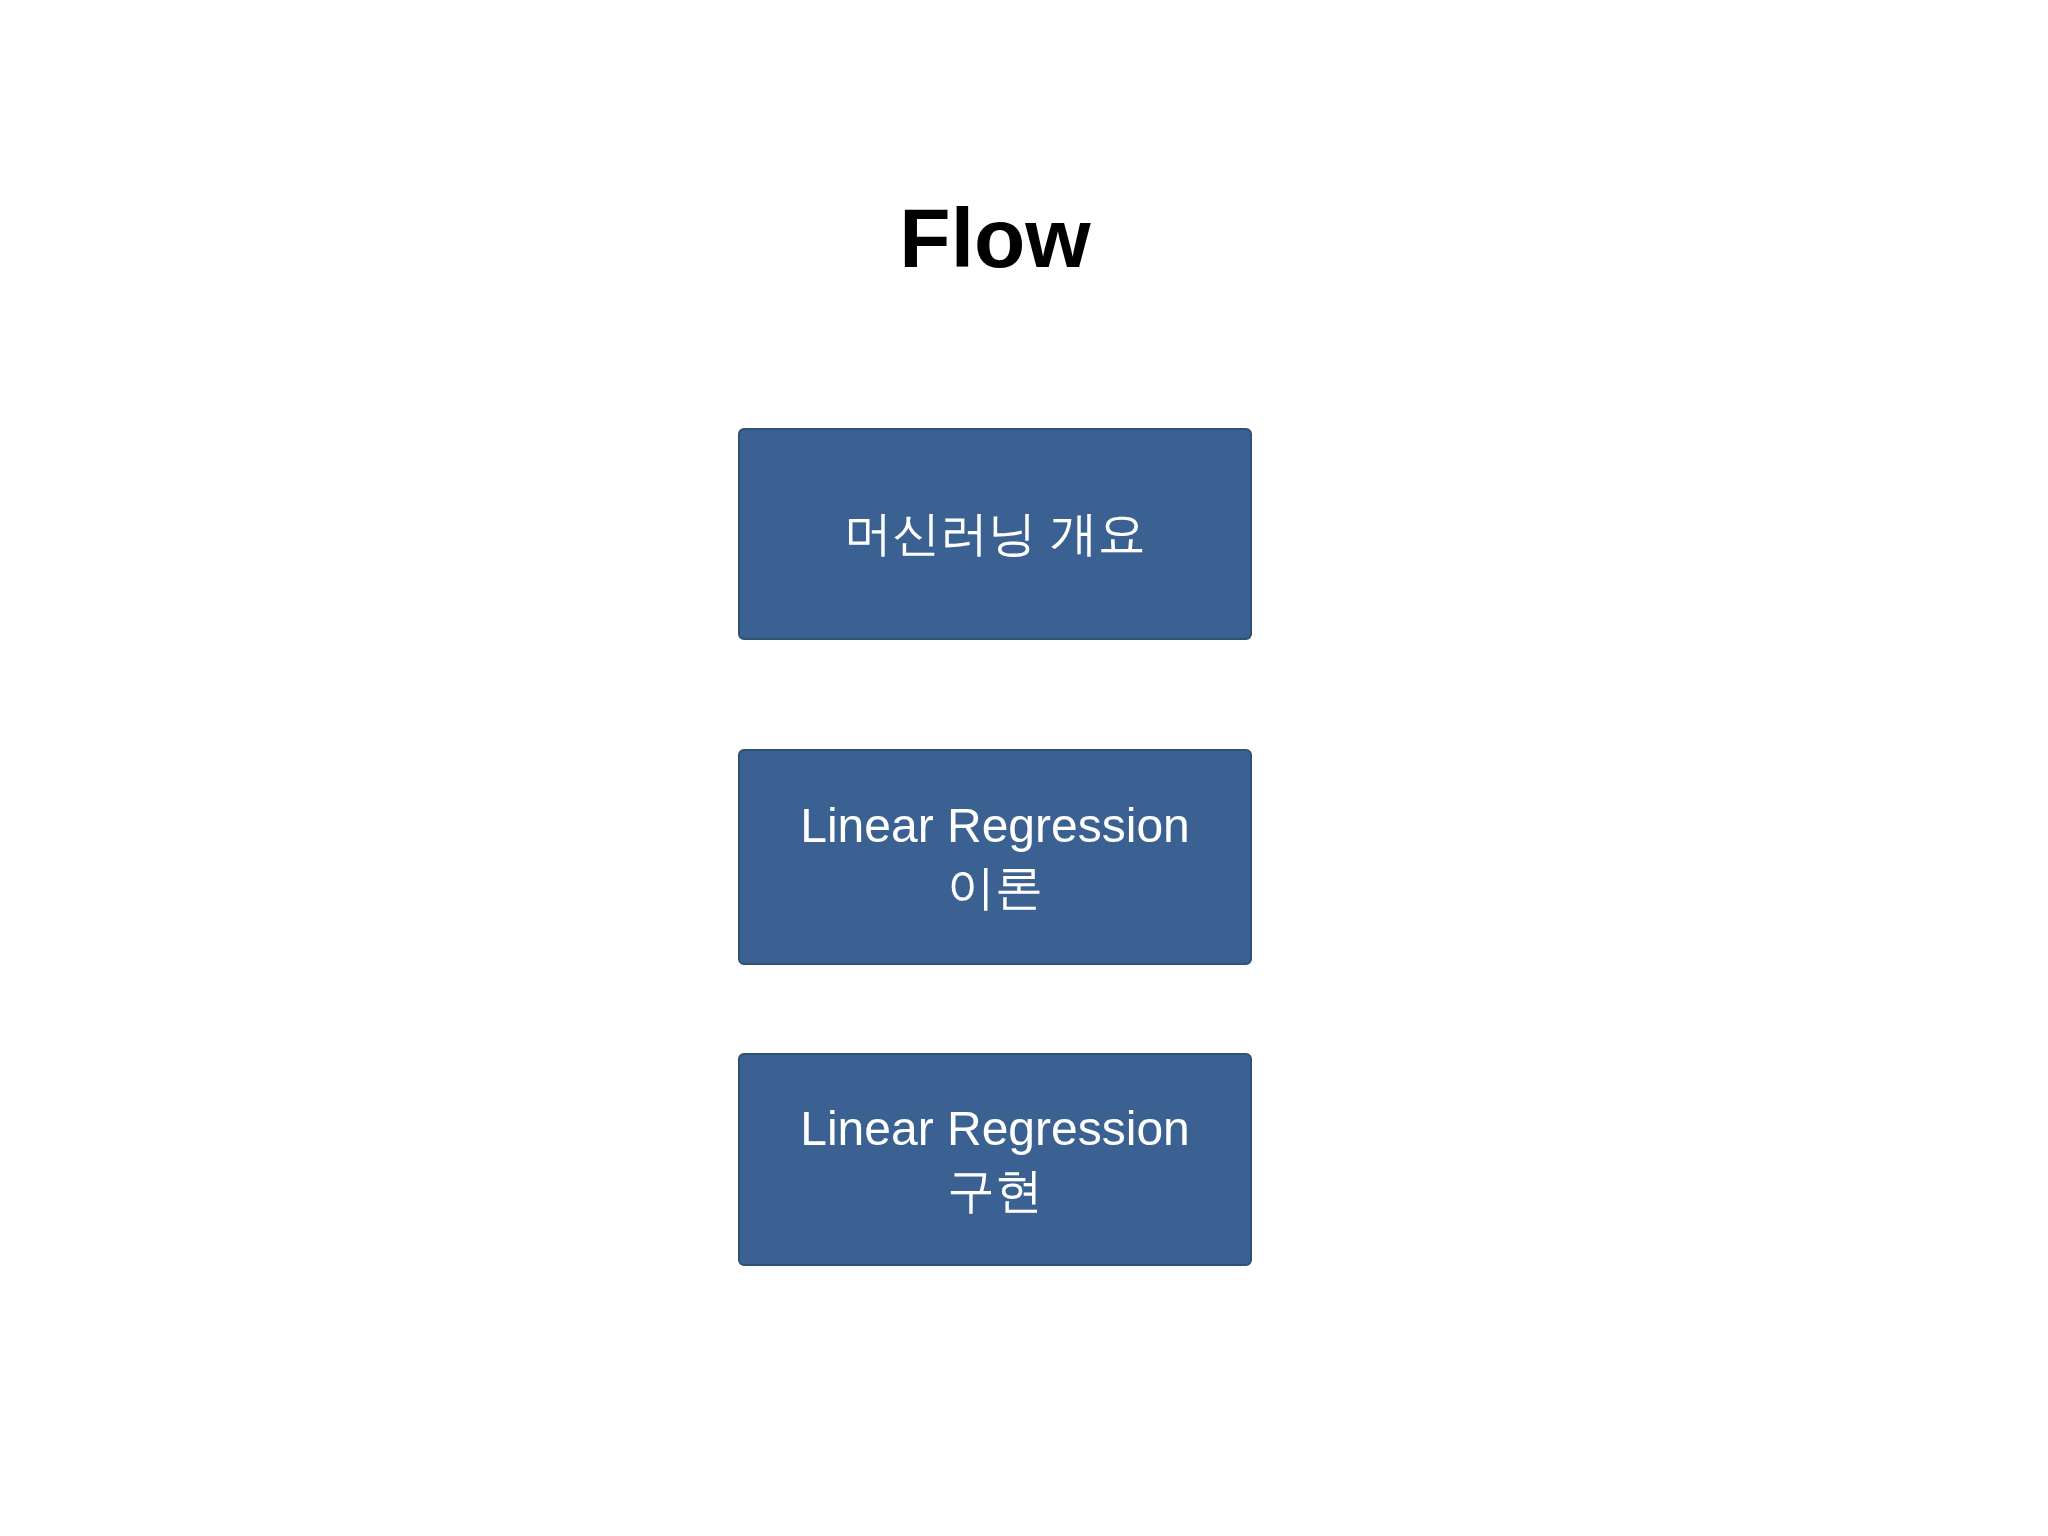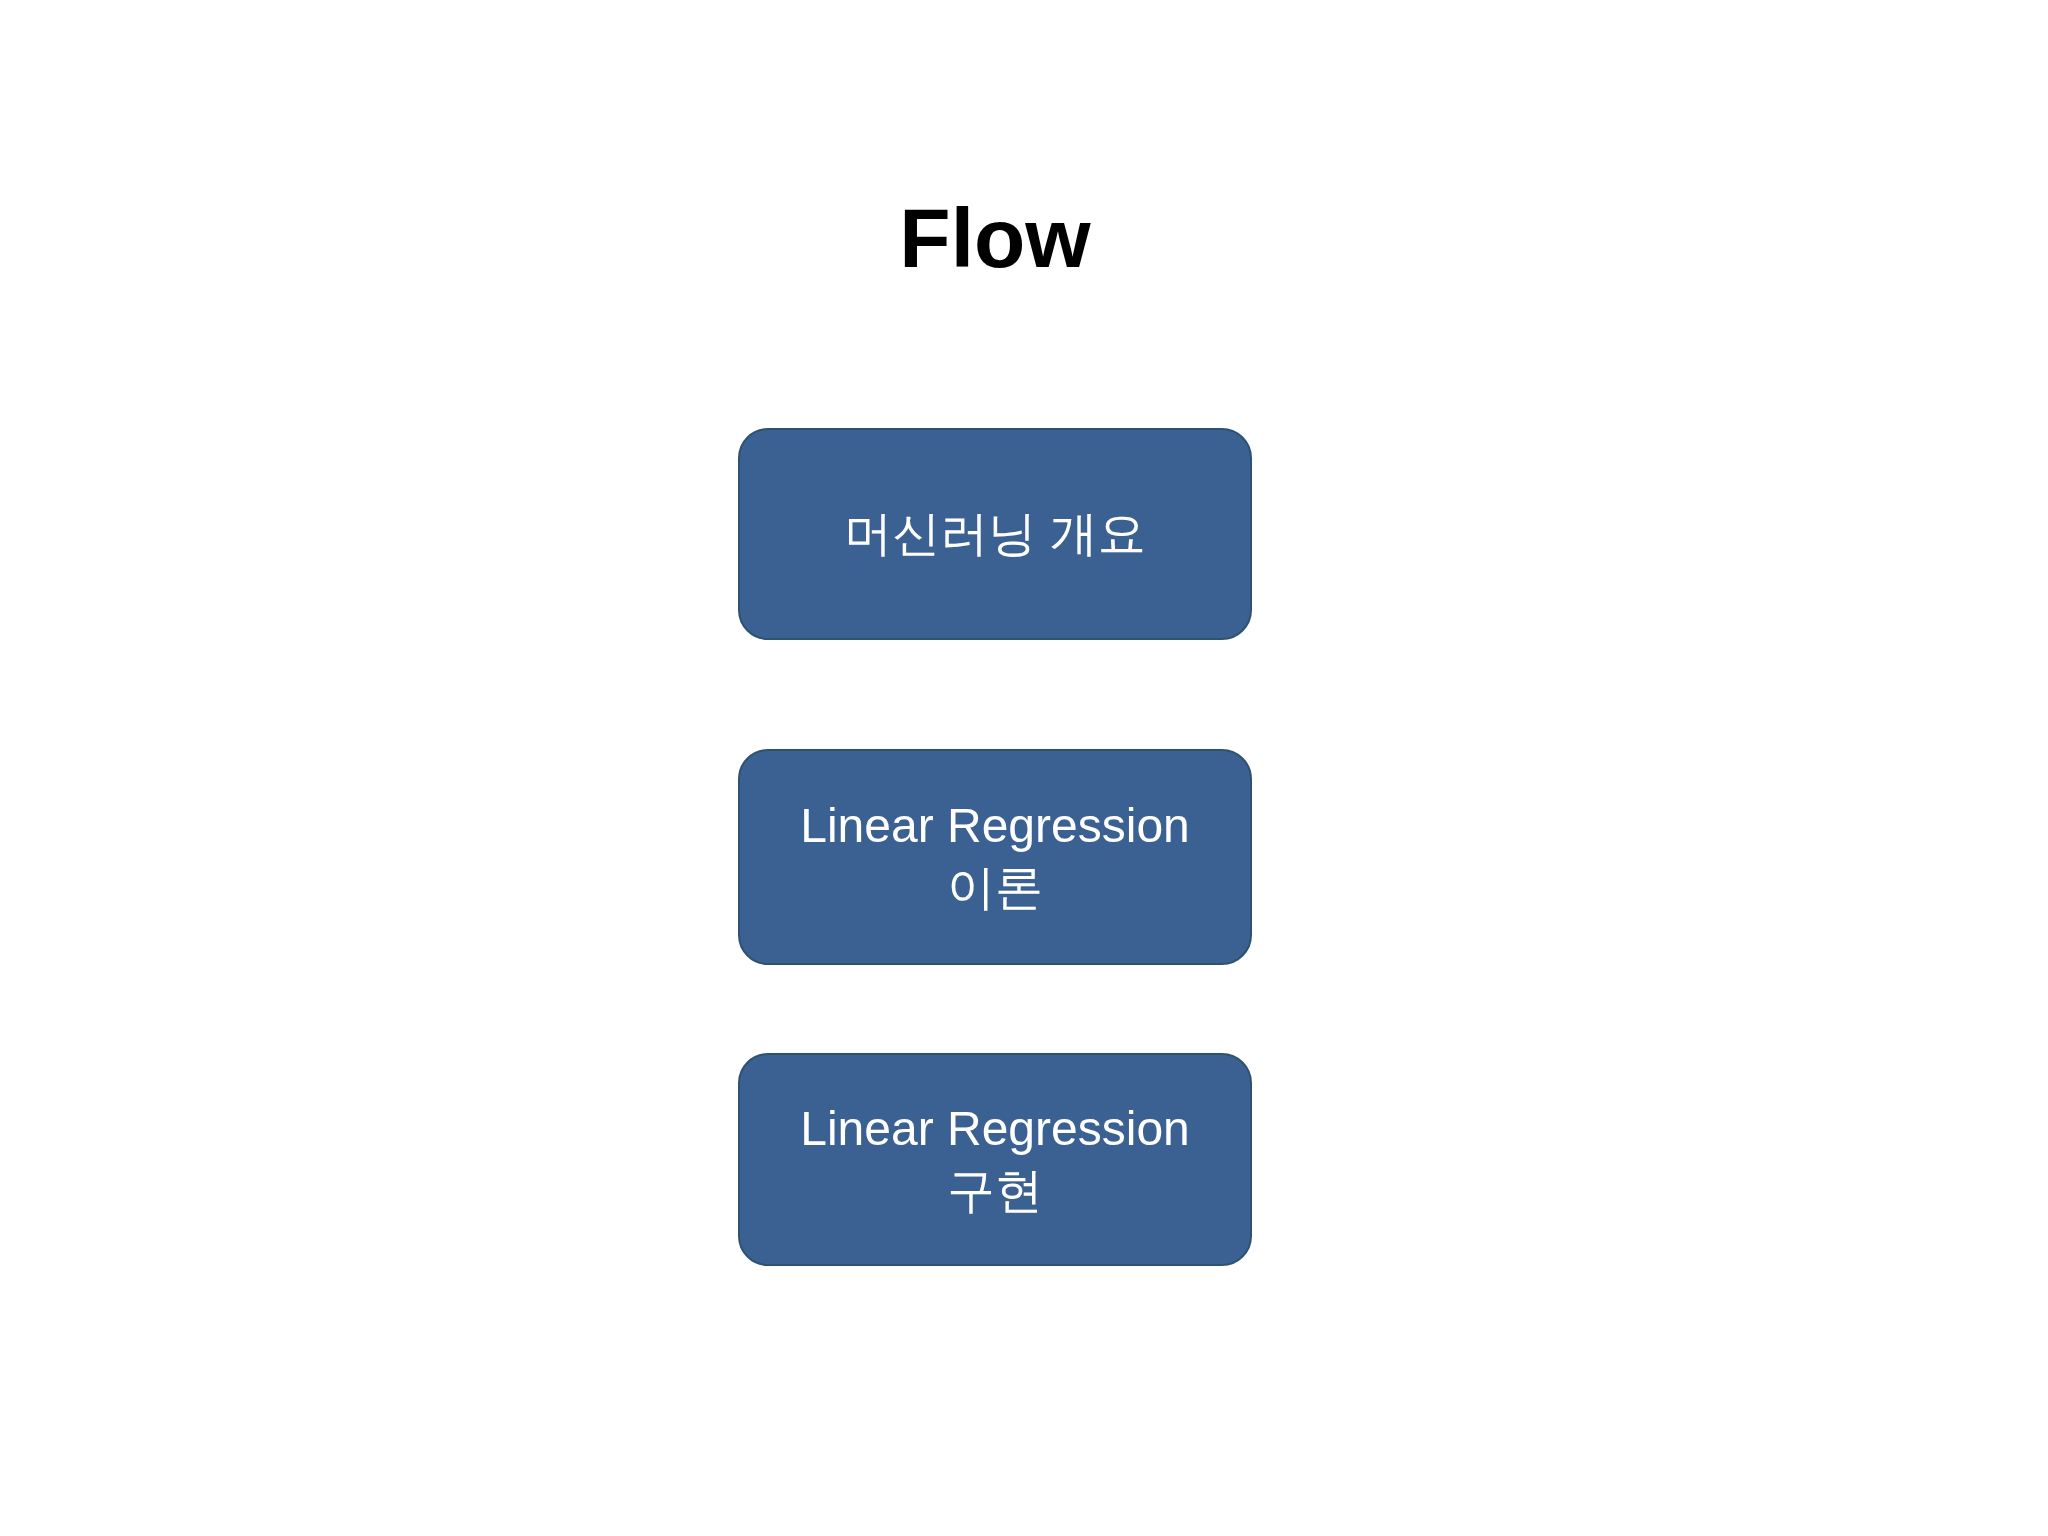--- a/index.html
+++ b/index.html
@@ -35,21 +35,21 @@
     color: var(--title, #000000);
     letter-spacing: 0px;
   }
   .flow-box {
     position: absolute;
     left: 0;
     width: 514px;
     box-sizing: border-box;
     background: var(--boxFill, #3a6191);
     border: 2px solid var(--boxEdge, rgba(30, 60, 90, 0.55));
-    border-radius: 30px;
+    border-radius: 6px;
     display: flex;
     flex-direction: column;
     align-items: center;
     justify-content: center;
     text-align: center;
   }
   .flow-box .line {
     display: block;
     color: var(--boxText, #ffffff);
     font-size: 48px;

